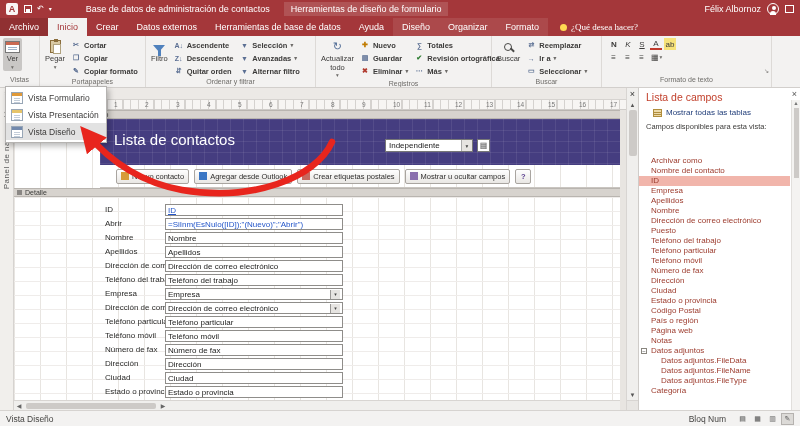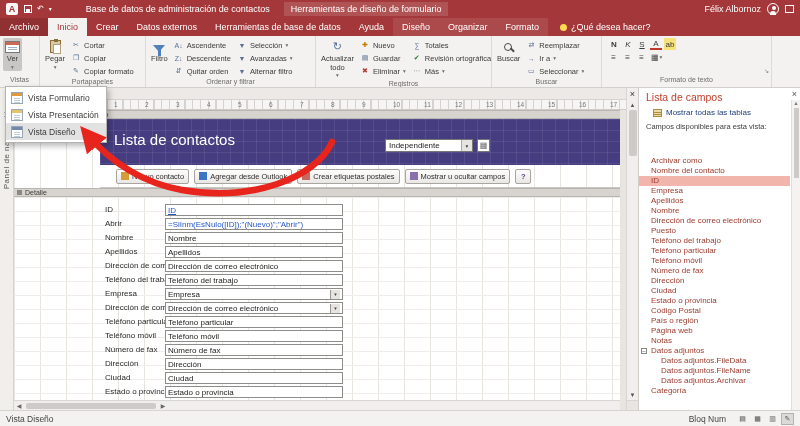--- a/index.html
+++ b/index.html
@@ -23,35 +23,35 @@
   .avatar::after{content:"";position:absolute;left:2px;top:7px;width:6px;height:3.5px;border-radius:3px 3px 0 0;background:#fff;}
   .win-btn{width:9px;height:8px;border:1px solid #fff;flex:none;}
 
   
   .tabrow{position:absolute;left:0;top:18px;width:800px;height:18px;background:#a4373a;display:flex;color:#fff;font-size:9px;}
   .tabs-wrap{display:flex;align-items:center;}
   .tab{padding:0 9px;line-height:18px;white-space:nowrap;}
   .tab.file{background:rgba(0,0,0,.12);}
   .tab.active{background:#f3f2f1;color:#a4373a;}
   .tab.ctx{background:rgba(255,255,255,.09);}
-  .tellme{display:flex;align-items:center;gap:4px;margin-left:12px;white-space:nowrap;}
+  .tellme{display:flex;align-items:center;gap:4px;margin-left:12px;white-space:nowrap;font-family:Liberation Serif, serif;}
   .bulb{width:7px;height:7px;border-radius:50%;background:#ffd952;flex:none;}
 
   
   .ribbon{position:absolute;left:0;top:36px;width:800px;height:52px;background:#f3f2f1;border-bottom:1px solid #d2cfcc;display:flex;}
   .rgroup{height:100%;border-right:1px solid #dddad7;display:flex;flex-direction:column;position:relative;flex:none;}
   .rg-body{flex:1;display:flex;align-items:flex-start;padding:2px 3px 0;gap:2px;}
   .rg-label{height:12px;font-size:7px;color:#6e6c69;text-align:center;line-height:10px;white-space:nowrap;overflow:hidden;}
   .bigbtn{display:flex;flex-direction:column;align-items:center;font-size:7.5px;color:#3b3a39;padding:1px 2px;border-radius:2px;}
   .bigbtn.pressed{background:#c9c7c5;}
   .bigbtn .bicon{height:15px;display:flex;align-items:center;justify-content:center;font-size:11px;color:#4f6b95;}
   .bigbtn .blabel{text-align:center;line-height:8.5px;margin-top:1px;white-space:normal;}
   .bigbtn .barrow{font-size:5.5px;color:#6e6c69;line-height:6px;}
   .scol{display:flex;flex-direction:column;gap:1px;padding-top:1px;}
-  .sbtn{display:flex;align-items:center;gap:3px;height:12px;font-size:7.5px;color:#3b3a39;padding:0 2px;white-space:nowrap;}
+  .sbtn{display:flex;align-items:center;gap:3px;height:12px;font-size:7.5px;color:#3b3a39;padding:0 2px;white-space:nowrap;font-weight:bold;}
   .sbtn .sicon{width:10px;font-size:7px;text-align:center;color:#5b6f93;flex:none;}
   .sbtn .sarrow{font-size:5.5px;color:#6e6c69;}
   .g-views{width:40px;}.g-clip{width:106px;}.g-sort{width:170px;}.g-rec{width:176px;}.g-find{width:110px;}.g-fmt{width:170px;}
   .ic-view{width:15px;height:12px;border:1px solid #777;background:#fff;position:relative;}
   .ic-view::before{content:"";position:absolute;left:0;right:0;top:0;height:3px;background:#c96a52;}
   .ic-view::after{content:"";position:absolute;left:2px;top:5px;right:2px;height:1px;background:#9db3c8;box-shadow:0 2px 0 #9db3c8;}
   .ic-paste{width:11px;height:13px;border:1px solid #8a6d3b;background:#d9c9a3;position:relative;}
   .ic-paste::before{content:"";position:absolute;left:3px;top:-2px;width:4px;height:3px;background:#8a6d3b;}
   .ic-paste::after{content:"";position:absolute;left:2px;top:3px;width:6px;height:8px;background:#fff;border:1px solid #b0a27e;}
   .ic-funnel{width:0;height:0;border-left:6px solid transparent;border-right:6px solid transparent;border-top:7px solid #4f81bd;position:relative;margin-top:3px;}
@@ -748,21 +748,21 @@
           <span>Datos adjuntos.FileData</span>
         </div>
 
         <div class="fl-item child">
           
           <span>Datos adjuntos.FileName</span>
         </div>
 
         <div class="fl-item child">
           
-          <span>Datos adjuntos.Archivar</span>
+          <span>Datos adjuntos.FileType</span>
         </div>
 
         <div class="fl-item">
           
           <span>Categoría</span>
         </div>
       </div>
     <div class="panel-scroll">
       <span>▲</span>
       <span class="ps-thumb"></span>

